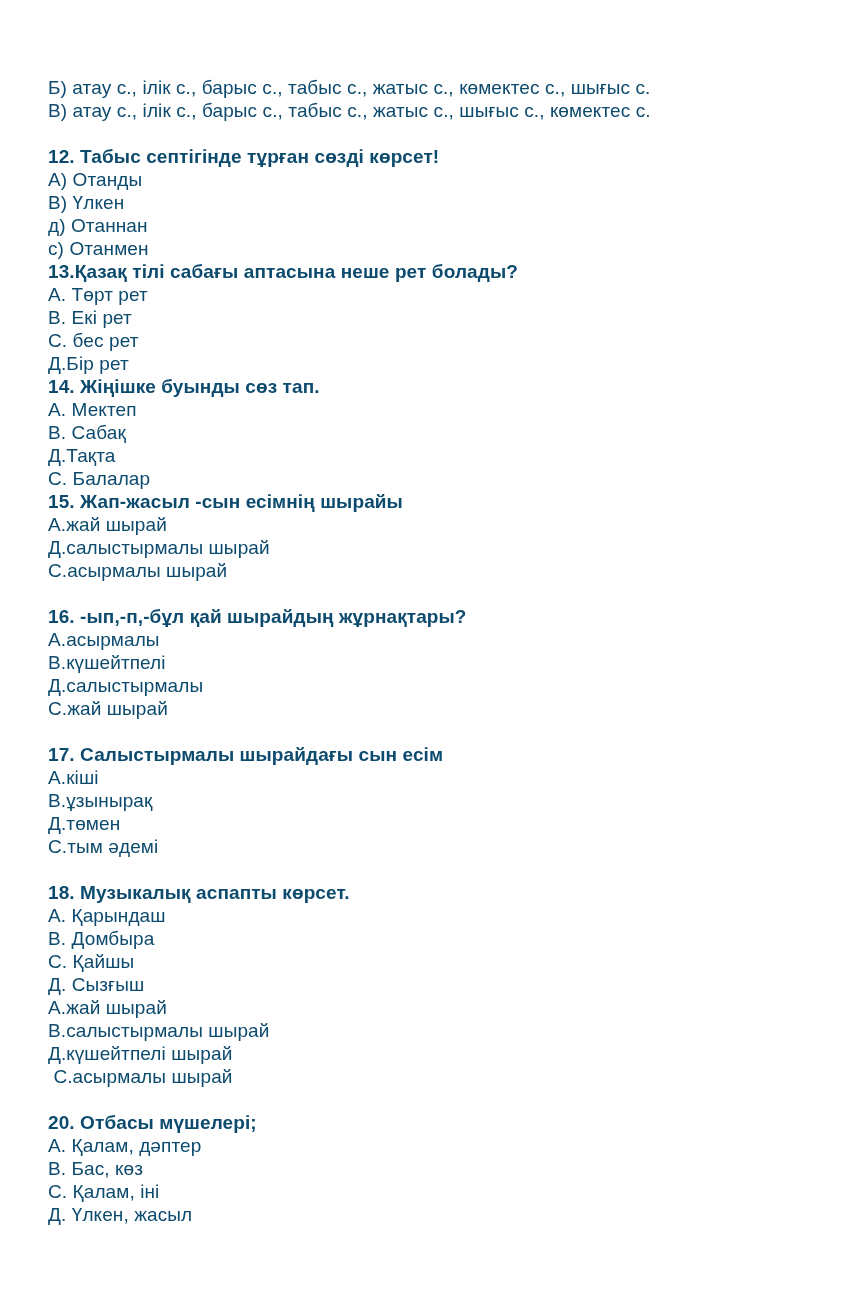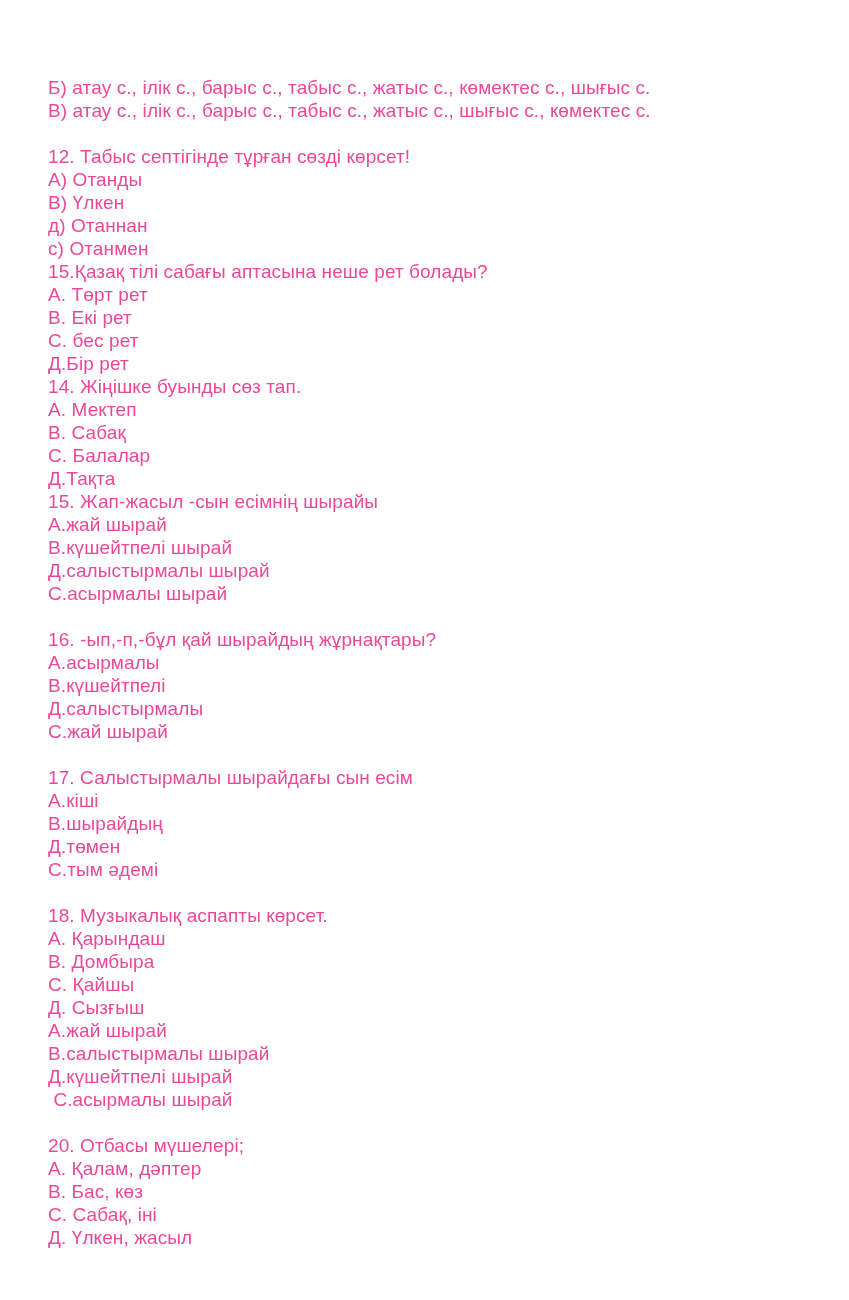--- a/index.html
+++ b/index.html
@@ -11,30 +11,30 @@
     position: relative;
     width: 849px;
     height: 1300px;
     background: #ffffff;
     overflow: hidden;
     box-sizing: border-box;
     padding: 76px 30px 0 48px;
     font-family: "Liberation Sans", sans-serif;
     font-size: 19px;
     line-height: 23px;
-    color: #ec4899;
+    color: #0c4a6e;
     -webkit-font-smoothing: antialiased;
   }
   .line {
     margin: 0;
     white-space: pre-wrap;
     letter-spacing: 0.1px;
   }
   .title {
-    font-weight: normal;
+    font-weight: bold;
   }
   .spacer {
     height: 23px;
   }
 </style>
 </head>
 <body>
 
 <main class="page">
   <section id="intro">
@@ -44,53 +44,52 @@
   <section id="questions">
       <div class="spacer"></div>
       <div>
         <p class="line title">12. Табыс септігінде тұрған сөзді көрсет!</p>
         <p class="line">А) Отанды</p>
         <p class="line">В) Үлкен</p>
         <p class="line">д) Отаннан</p>
         <p class="line">с) Отанмен</p>
       </div>
       <div>
-        <p class="line title">15.Қазақ тілі сабағы аптасына неше рет болады?</p>
+        <p class="line title">13.Қазақ тілі сабағы аптасына неше рет болады?</p>
         <p class="line">А. Төрт рет</p>
         <p class="line">В. Екі рет</p>
         <p class="line">С. бес рет</p>
         <p class="line">Д.Бір рет</p>
       </div>
       <div>
         <p class="line title">14. Жіңішке буынды сөз тап.</p>
         <p class="line">А. Мектеп</p>
         <p class="line">В. Сабақ</p>
+        <p class="line">Д.Тақта</p>
         <p class="line">С. Балалар</p>
-        <p class="line">Д.Тақта</p>
       </div>
       <div>
         <p class="line title">15. Жап-жасыл -сын есімнің шырайы</p>
         <p class="line">А.жай шырай</p>
-        <p class="line">В.күшейтпелі шырай</p>
         <p class="line">Д.салыстырмалы шырай</p>
         <p class="line">С.асырмалы шырай</p>
       </div>
       <div class="spacer"></div>
       <div>
         <p class="line title">16. -ып,-п,-бұл қай шырайдың жұрнақтары?</p>
         <p class="line">А.асырмалы</p>
         <p class="line">В.күшейтпелі</p>
         <p class="line">Д.салыстырмалы</p>
         <p class="line">С.жай шырай</p>
       </div>
       <div class="spacer"></div>
       <div>
         <p class="line title">17. Салыстырмалы шырайдағы сын есім</p>
         <p class="line">А.кіші</p>
-        <p class="line">В.шырайдың</p>
+        <p class="line">В.ұзынырақ</p>
         <p class="line">Д.төмен</p>
         <p class="line">С.тым әдемі</p>
       </div>
       <div class="spacer"></div>
       <div>
         <p class="line title">18. Музыкалық аспапты көрсет.</p>
         <p class="line">А. Қарындаш</p>
         <p class="line">В. Домбыра</p>
         <p class="line">С. Қайшы</p>
         <p class="line">Д. Сызғыш</p>
@@ -99,17 +98,17 @@
         <p class="line">А.жай шырай</p>
         <p class="line">В.салыстырмалы шырай</p>
         <p class="line">Д.күшейтпелі шырай</p>
         <p class="line"> С.асырмалы шырай</p>
       </div>
       <div class="spacer"></div>
       <div>
         <p class="line title">20. Отбасы мүшелері;</p>
         <p class="line">А. Қалам, дәптер</p>
         <p class="line">В. Бас, көз</p>
-        <p class="line">С. Сабақ, іні</p>
+        <p class="line">С. Қалам, іні</p>
         <p class="line">Д. Үлкен, жасыл</p>
       </div>
     </section>
 </main>
 
 </body></html>

